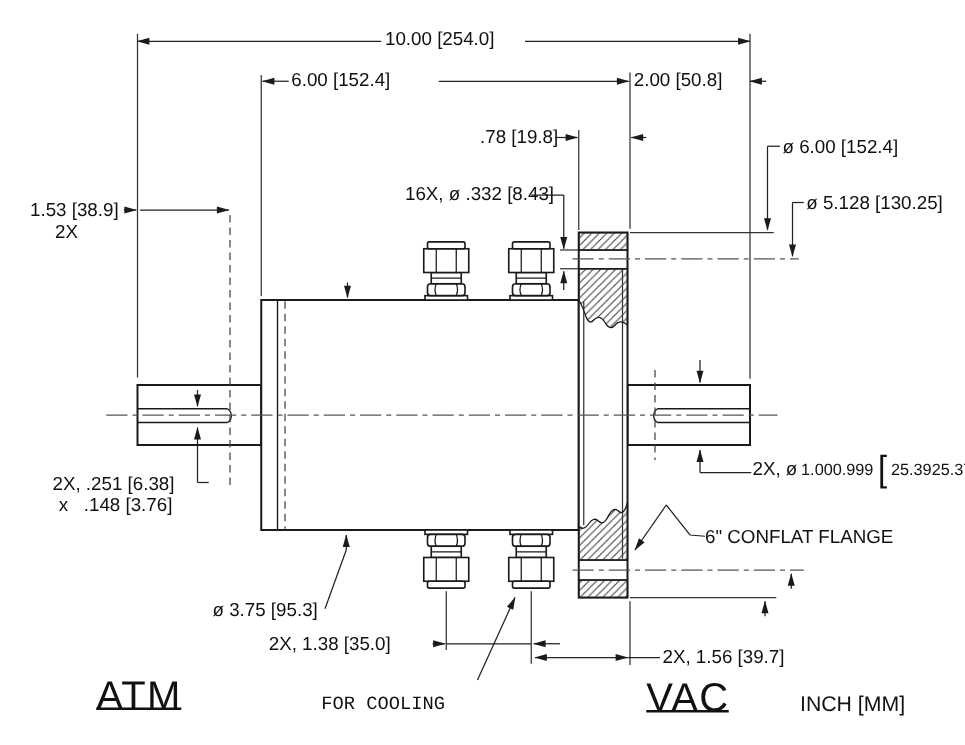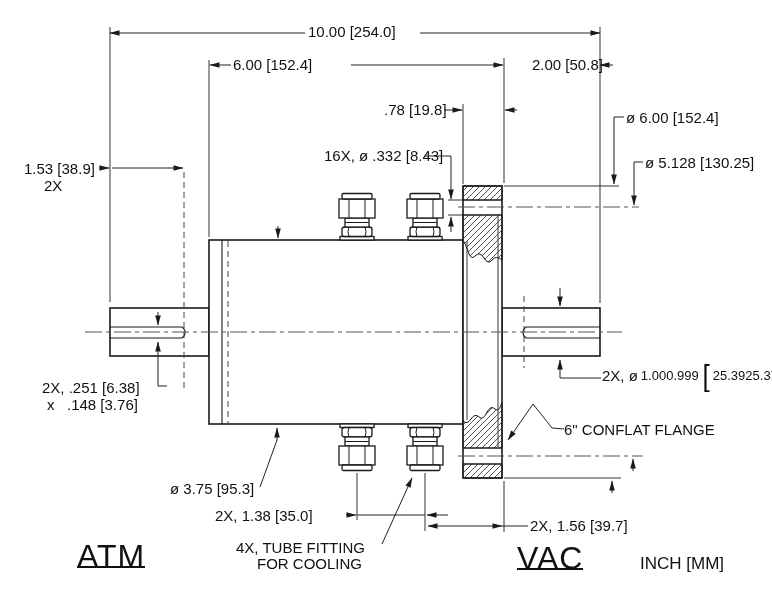--- a/index.html
+++ b/index.html
@@ -137,21 +137,21 @@
     <path d="M448,515 H427" marker-end="url(#arr)"></path>
     <path d="M468,526 H428" marker-end="url(#arr)"></path>
     <path d="M468,526 H502" marker-end="url(#arr)"></path>
     <path d="M382,544 L412,478" marker-end="url(#arr)"></path>
     <path d="M533,404 L508,440" marker-end="url(#arr)"></path>
   </g>
 </svg>
 
   <div class="lbl" style="left:308px; top:24px;">10.00 [254.0]</div>
   <div class="lbl" style="left:233px; top:57px;">6.00 [152.4]</div>
-  <div class="lbl" style="left:532px; top:57px;">2.00 [50.8]</div>
+  <div class="lbl" style="left:507px; top:57px;">2.00 [50.8]</div>
   <div class="lbl" style="left:384px; top:102px;">.78 [19.8]</div>
   <div class="lbl" style="left:24px;  top:161px;">1.53 [38.9]</div>
   <div class="lbl" style="left:44px;  top:178px;">2X</div>
   <div class="lbl" style="left:301px; top:148px;margin-left:23px;">16X, ø .332 [8.43]</div>
   <div class="lbl" style="left:626px; top:110px;">ø 6.00 [152.4]</div>
   <div class="lbl" style="left:645px; top:155px;">ø 5.128 [130.25]</div>
 
   <div class="lbl shaft-dim" style="left:602px; top:363px;">
     <span>2X, ø</span>
     <span class="stack">
@@ -165,21 +165,20 @@
     </span>
     <span class="bracket">]</span>
   </div>
 
   <div class="lbl" style="left:42px;  top:380px;">2X, .251 [6.38]</div>
   <div class="lbl" style="left:47px;  top:397px;">x   .148 [3.76]</div>
   <div class="lbl" style="left:170px; top:481px;">ø 3.75 [95.3]</div>
   <div class="lbl" style="left:215px; top:508px;">2X, 1.38 [35.0]</div>
   <div class="lbl" style="left:530px; top:518px;">2X, 1.56 [39.7]</div>
 
-  <div class="lbl" style="left:236px; top:540px;">4X, TUBE FITTING</div>
-  <div class="lbl" style="left:257px; top:556px;">FOR COOLING</div>
+  <div class="lbl" style="left:257px; top:556px;font-family:Liberation Mono, monospace;">FOR COOLING</div>
   <div class="lbl" style="left:564px; top:422px;">6" CONFLAT FLANGE</div>
 
   <div class="lbl big" style="left:77px;  top:548px;">ATM</div>
   <div class="lbl big" style="left:517px; top:550px;">VAC</div>
   <div class="lbl units" style="left:640px; top:556px;">INCH [MM]</div>
 
 </div>
 
 </body></html>

